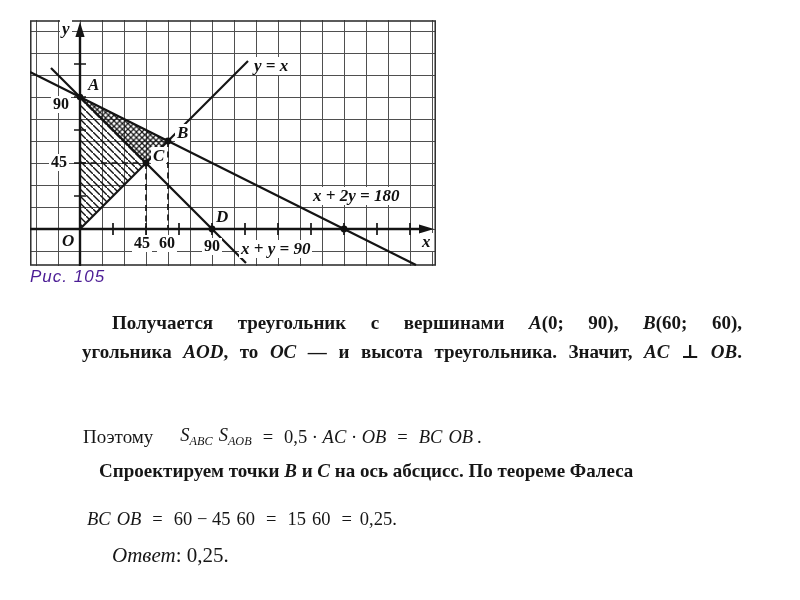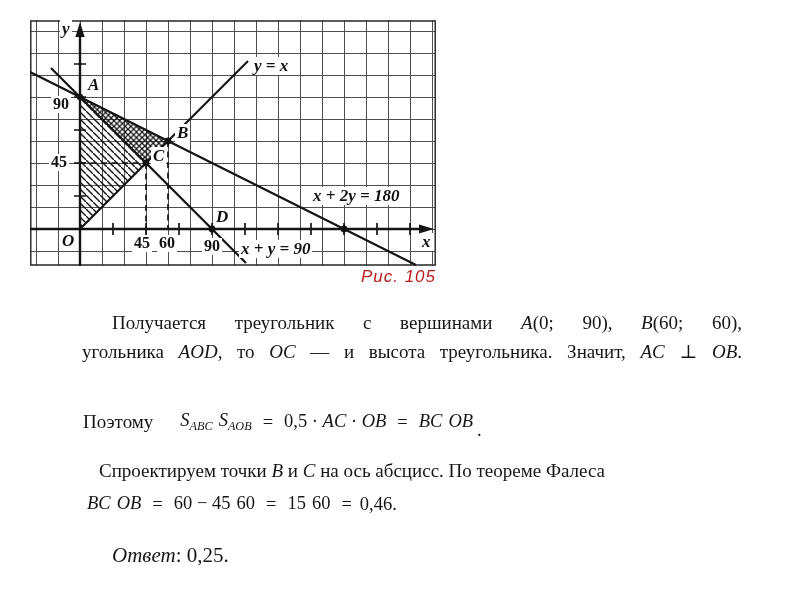--- a/index.html
+++ b/index.html
@@ -18,32 +18,32 @@
     background-size:22px 22px;
     background-position:6px 11px;
   }
   .figure svg{position:absolute;left:0;top:0;}
   .flabel{
     position:absolute;font:italic 700 17px "Liberation Serif","DejaVu Serif",serif;
     color:#111;background:#fff;padding:0 2px;line-height:1.05;white-space:nowrap;
   }
   .tnum{font-style:normal;font-size:16px;}
   .caption{
-    position:absolute;left:30px;top:267px;width:406px;text-align:right;
-    font:italic 400 17px "Liberation Sans","DejaVu Sans",sans-serif;color:#b91c1c;
+    position:absolute;left:30px;top:267px;width:406px;text-align:left;
+    font:italic 400 17px "Liberation Sans","DejaVu Sans",sans-serif;color:#4c1d95;
     letter-spacing:1px;
   }
   
-  .para{position:absolute;left:82px;width:660px;font-size:19px;line-height:29px;}
+  .para{position:absolute;left:82px;width:660px;font-size:19px;line-height:29px;font-weight:bold;}
   .jline{text-align:justify;text-align-last:justify;}
   .ind{padding-left:30px;}
   .ind2{padding-left:17px;}
   .mi{font-style:italic;}
   .msub{font-size:0.66em;font-style:italic;vertical-align:-0.33em;}
-  .formula{position:absolute;display:flex;align-items:center;font-size:18.5px;height:52px;}
+  .formula{position:absolute;display:flex;align-items:flex-end;font-size:18.5px;height:52px;}
   .f-intro{font-size:19px;margin-right:24px;}
   .frac{display:inline-flex;align-items:center;text-align:center;}
   .fr-num,.fr-den{padding:0 3px;white-space:nowrap;line-height:1.15;}
   .fr-bar{align-self:stretch;height:0;border-top:1.7px solid #161616;margin:1px 0;}
   .eq{margin:0 8px;}
   .fperiod{margin-top:16px;margin-left:1px;}
   .fresult{white-space:nowrap;}
   .answer{position:absolute;left:112px;top:543px;font-size:21px;}
 </style>
 </head>
@@ -155,16 +155,16 @@
     <span class="fr-bar"></span>
     <span class="fr-den"><span>60</span></span>
   </span>
   <span class="eq">=</span>
   <span class="frac">
     <span class="fr-num"><span>15</span></span>
     <span class="fr-bar"></span>
     <span class="fr-den"><span>60</span></span>
   </span>
   <span class="eq">=</span>
-  <span class="fresult">0,46.</span>
+  <span class="fresult">0,25.</span>
 </div>
 
 <div class="answer"><span class="mi">Ответ</span><span>: 0,25.</span></div>
 
 </body></html>

